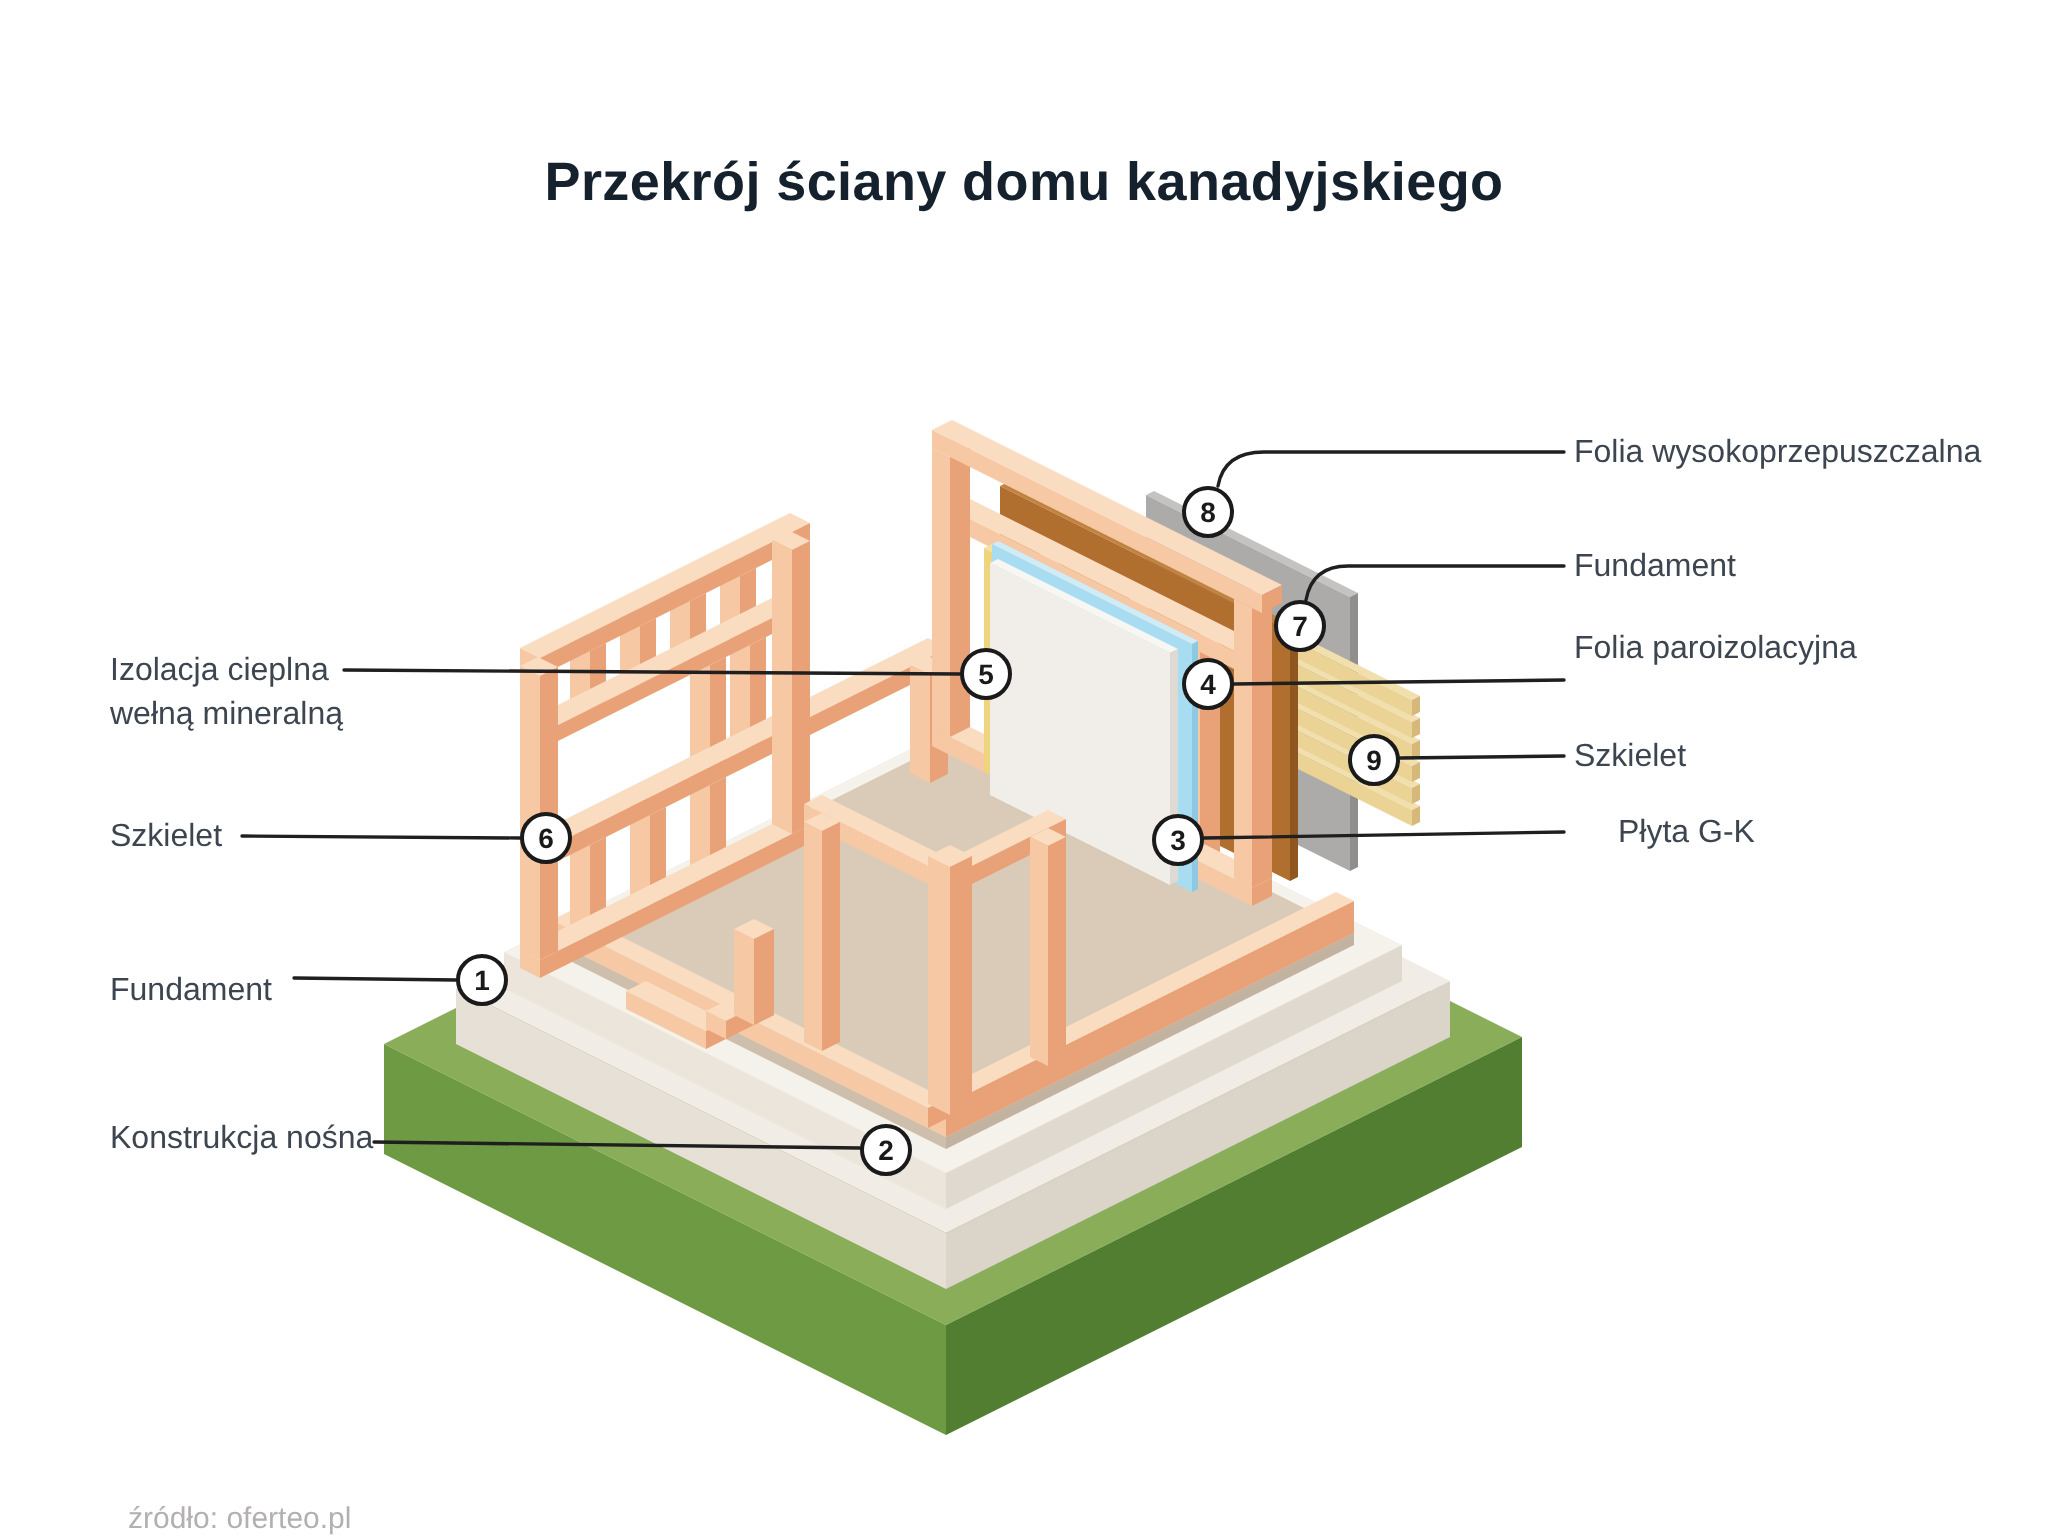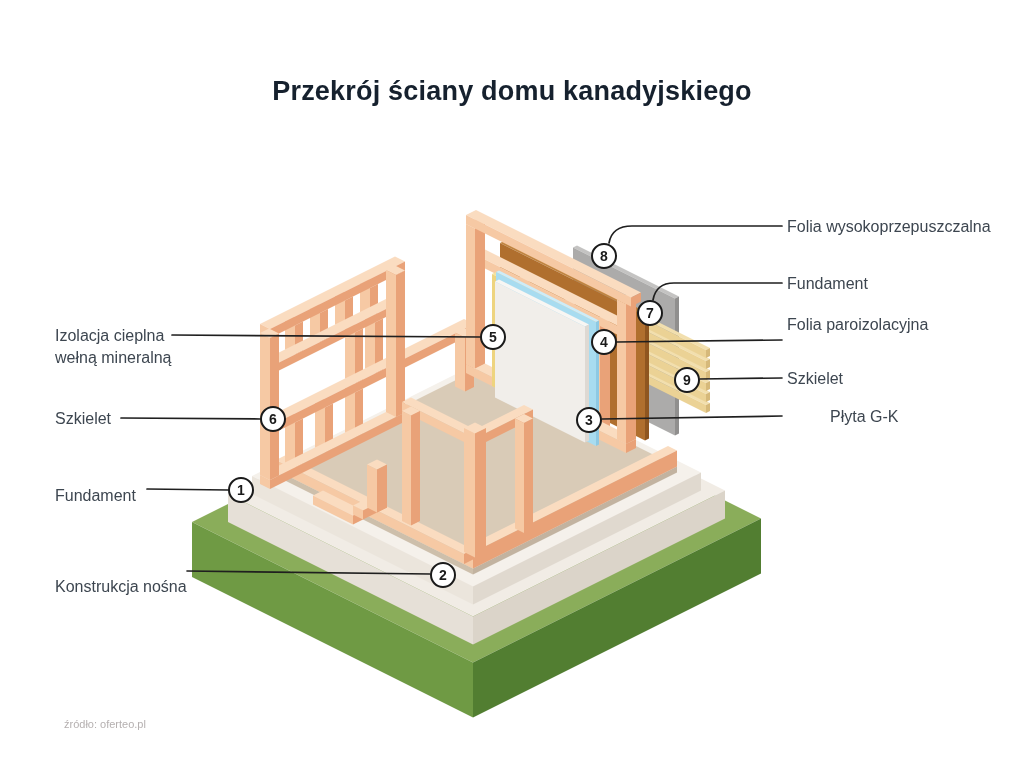--- a/index.html
+++ b/index.html
@@ -18,21 +18,21 @@
     position:absolute;font-size:16px;font-weight:500;color:#3d4650;line-height:22px;white-space:nowrap;
   }
   .lbl.wrap{white-space:normal;width:142px;}
   .badge{
     position:absolute;width:26px;height:26px;box-sizing:border-box;
     background:#ffffff;border:2.5px solid #1a1a1a;border-radius:50%;
     display:flex;align-items:center;justify-content:center;
     font-size:14px;font-weight:600;color:#1a1a1a;
   }
   .source{
-    position:absolute;left:64px;top:694px;font-size:11px;color:#b5b0b0;font-weight:400;
+    position:absolute;left:64px;top:727px;font-size:15px;color:#b5b0b0;font-weight:400;
   }
 </style>
 </head>
 <body>
 
 <div class="stage">
 
   <h1 class="page-title">Przekrój ściany domu kanadyjskiego</h1>
 
   <svg id="scene" class="scene-svg" viewBox="0 0 1024 768">
@@ -196,27 +196,27 @@
     <path d="M 782 202 H 632 Q 612 202 609 219"></path>
     <path d="M 782 259 H 674 Q 656 259 653 276"></path>
     <path d="M 782 316 L 617 318"></path>
     <path d="M 782 354 L 700 355"></path>
     <path d="M 782 392 L 602 395"></path>
   </svg>
 
   <div class="lbl wrap" style="left:55px;top:301px">Izolacja cieplna wełną mineralną</div>
   <div class="lbl" style="left:55px;top:384px">Szkielet</div>
   <div class="lbl" style="left:55px;top:461px">Fundament</div>
-  <div class="lbl" style="left:55px;top:552px">Konstrukcja nośna</div>
+  <div class="lbl" style="left:55px;top:535px">Konstrukcja nośna</div>
 
   <div class="lbl" style="left:787px;top:192px">Folia wysokoprzepuszczalna</div>
   <div class="lbl" style="left:787px;top:249px">Fundament</div>
   <div class="lbl" style="left:787px;top:290px">Folia paroizolacyjna</div>
   <div class="lbl" style="left:787px;top:344px">Szkielet</div>
-  <div class="lbl" style="left:830px;top:382px">Płyta G-K</div>
+  <div class="lbl" style="left:809px;top:382px">Płyta G-K</div>
 
   <div class="badge" style="left:228px;top:453px">1</div>
   <div class="badge" style="left:430px;top:538px">2</div>
   <div class="badge" style="left:576px;top:383px">3</div>
   <div class="badge" style="left:591px;top:305px">4</div>
   <div class="badge" style="left:480px;top:300px">5</div>
   <div class="badge" style="left:260px;top:382px">6</div>
   <div class="badge" style="left:637px;top:276px">7</div>
   <div class="badge" style="left:591px;top:219px">8</div>
   <div class="badge" style="left:674px;top:343px">9</div>

